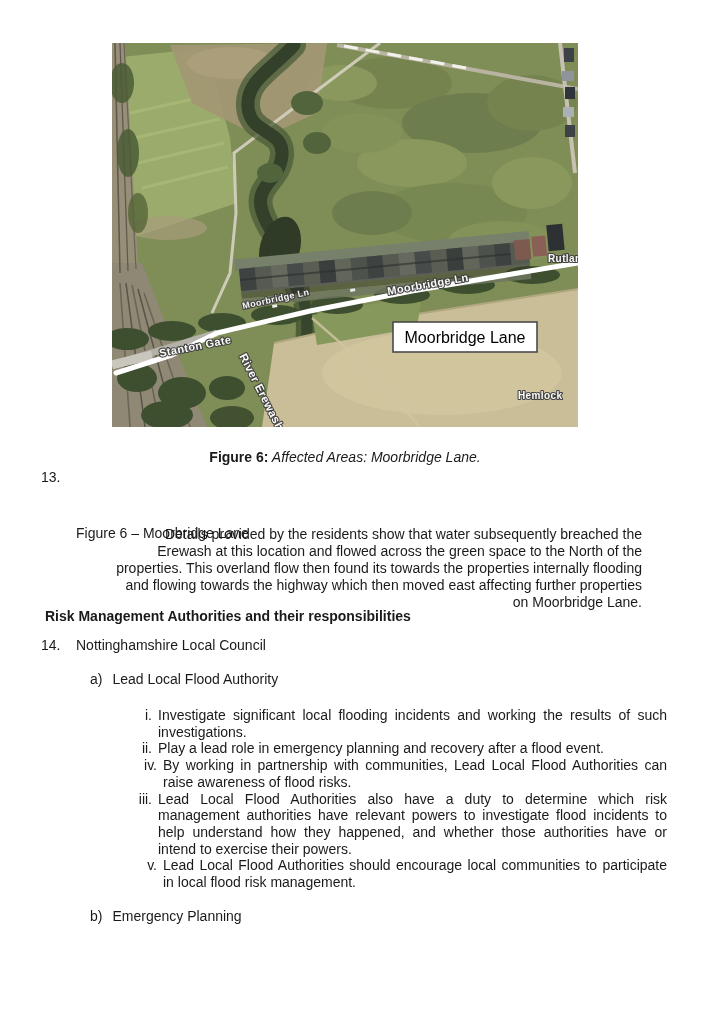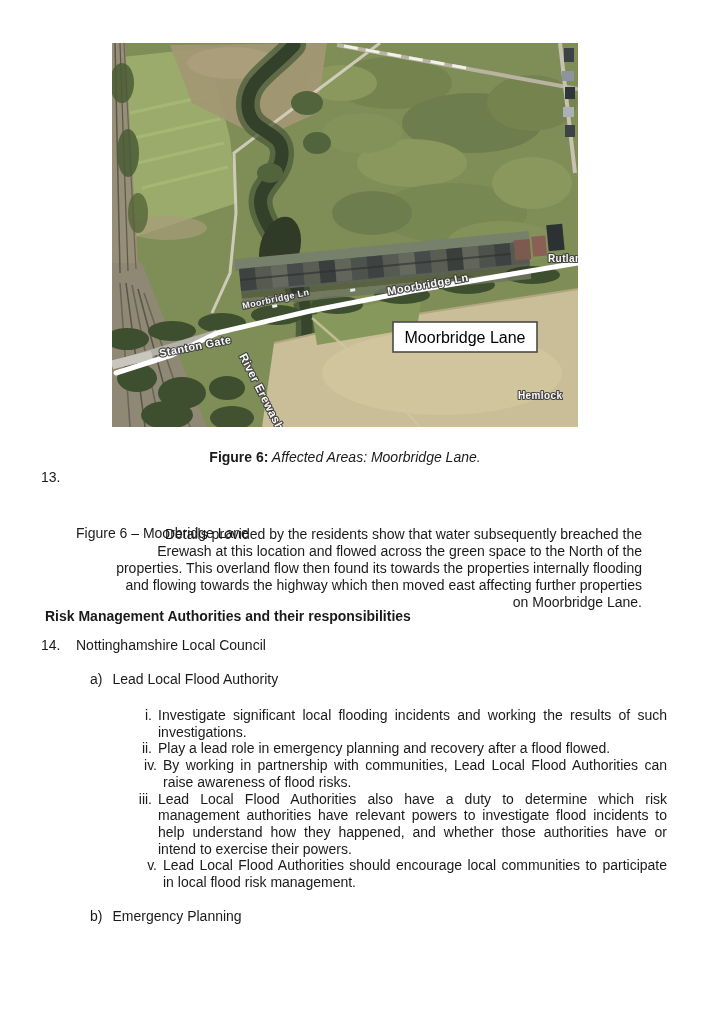--- a/index.html
+++ b/index.html
@@ -204,21 +204,21 @@
     <span class="sub-label">a)</span><span>Lead Local Flood Authority</span>
   </div>
 
   <div class="abs roman-list">
     <div class="roman-row">
       <span class="rn">i.</span>
       <span class="rt">Investigate significant local flooding incidents and working the results of such investigations.</span>
     </div>
     <div class="roman-row">
       <span class="rn">ii.</span>
-      <span class="rt">Play a lead role in emergency planning and recovery after a flood flowed.</span>
+      <span class="rt">Play a lead role in emergency planning and recovery after a flood event.</span>
     </div>
     <div class="roman-row shift">
       <span class="rn">iv.</span>
       <span class="rt">By working in partnership with communities, Lead Local Flood Authorities can raise awareness of flood risks.</span>
     </div>
     <div class="roman-row">
       <span class="rn">iii.</span>
       <span class="rt">Lead Local Flood Authorities also have a duty to determine which risk management authorities have relevant powers to investigate flood incidents to help understand how they happened, and whether those authorities have or intend to exercise their powers.</span>
     </div>
     <div class="roman-row shift">

